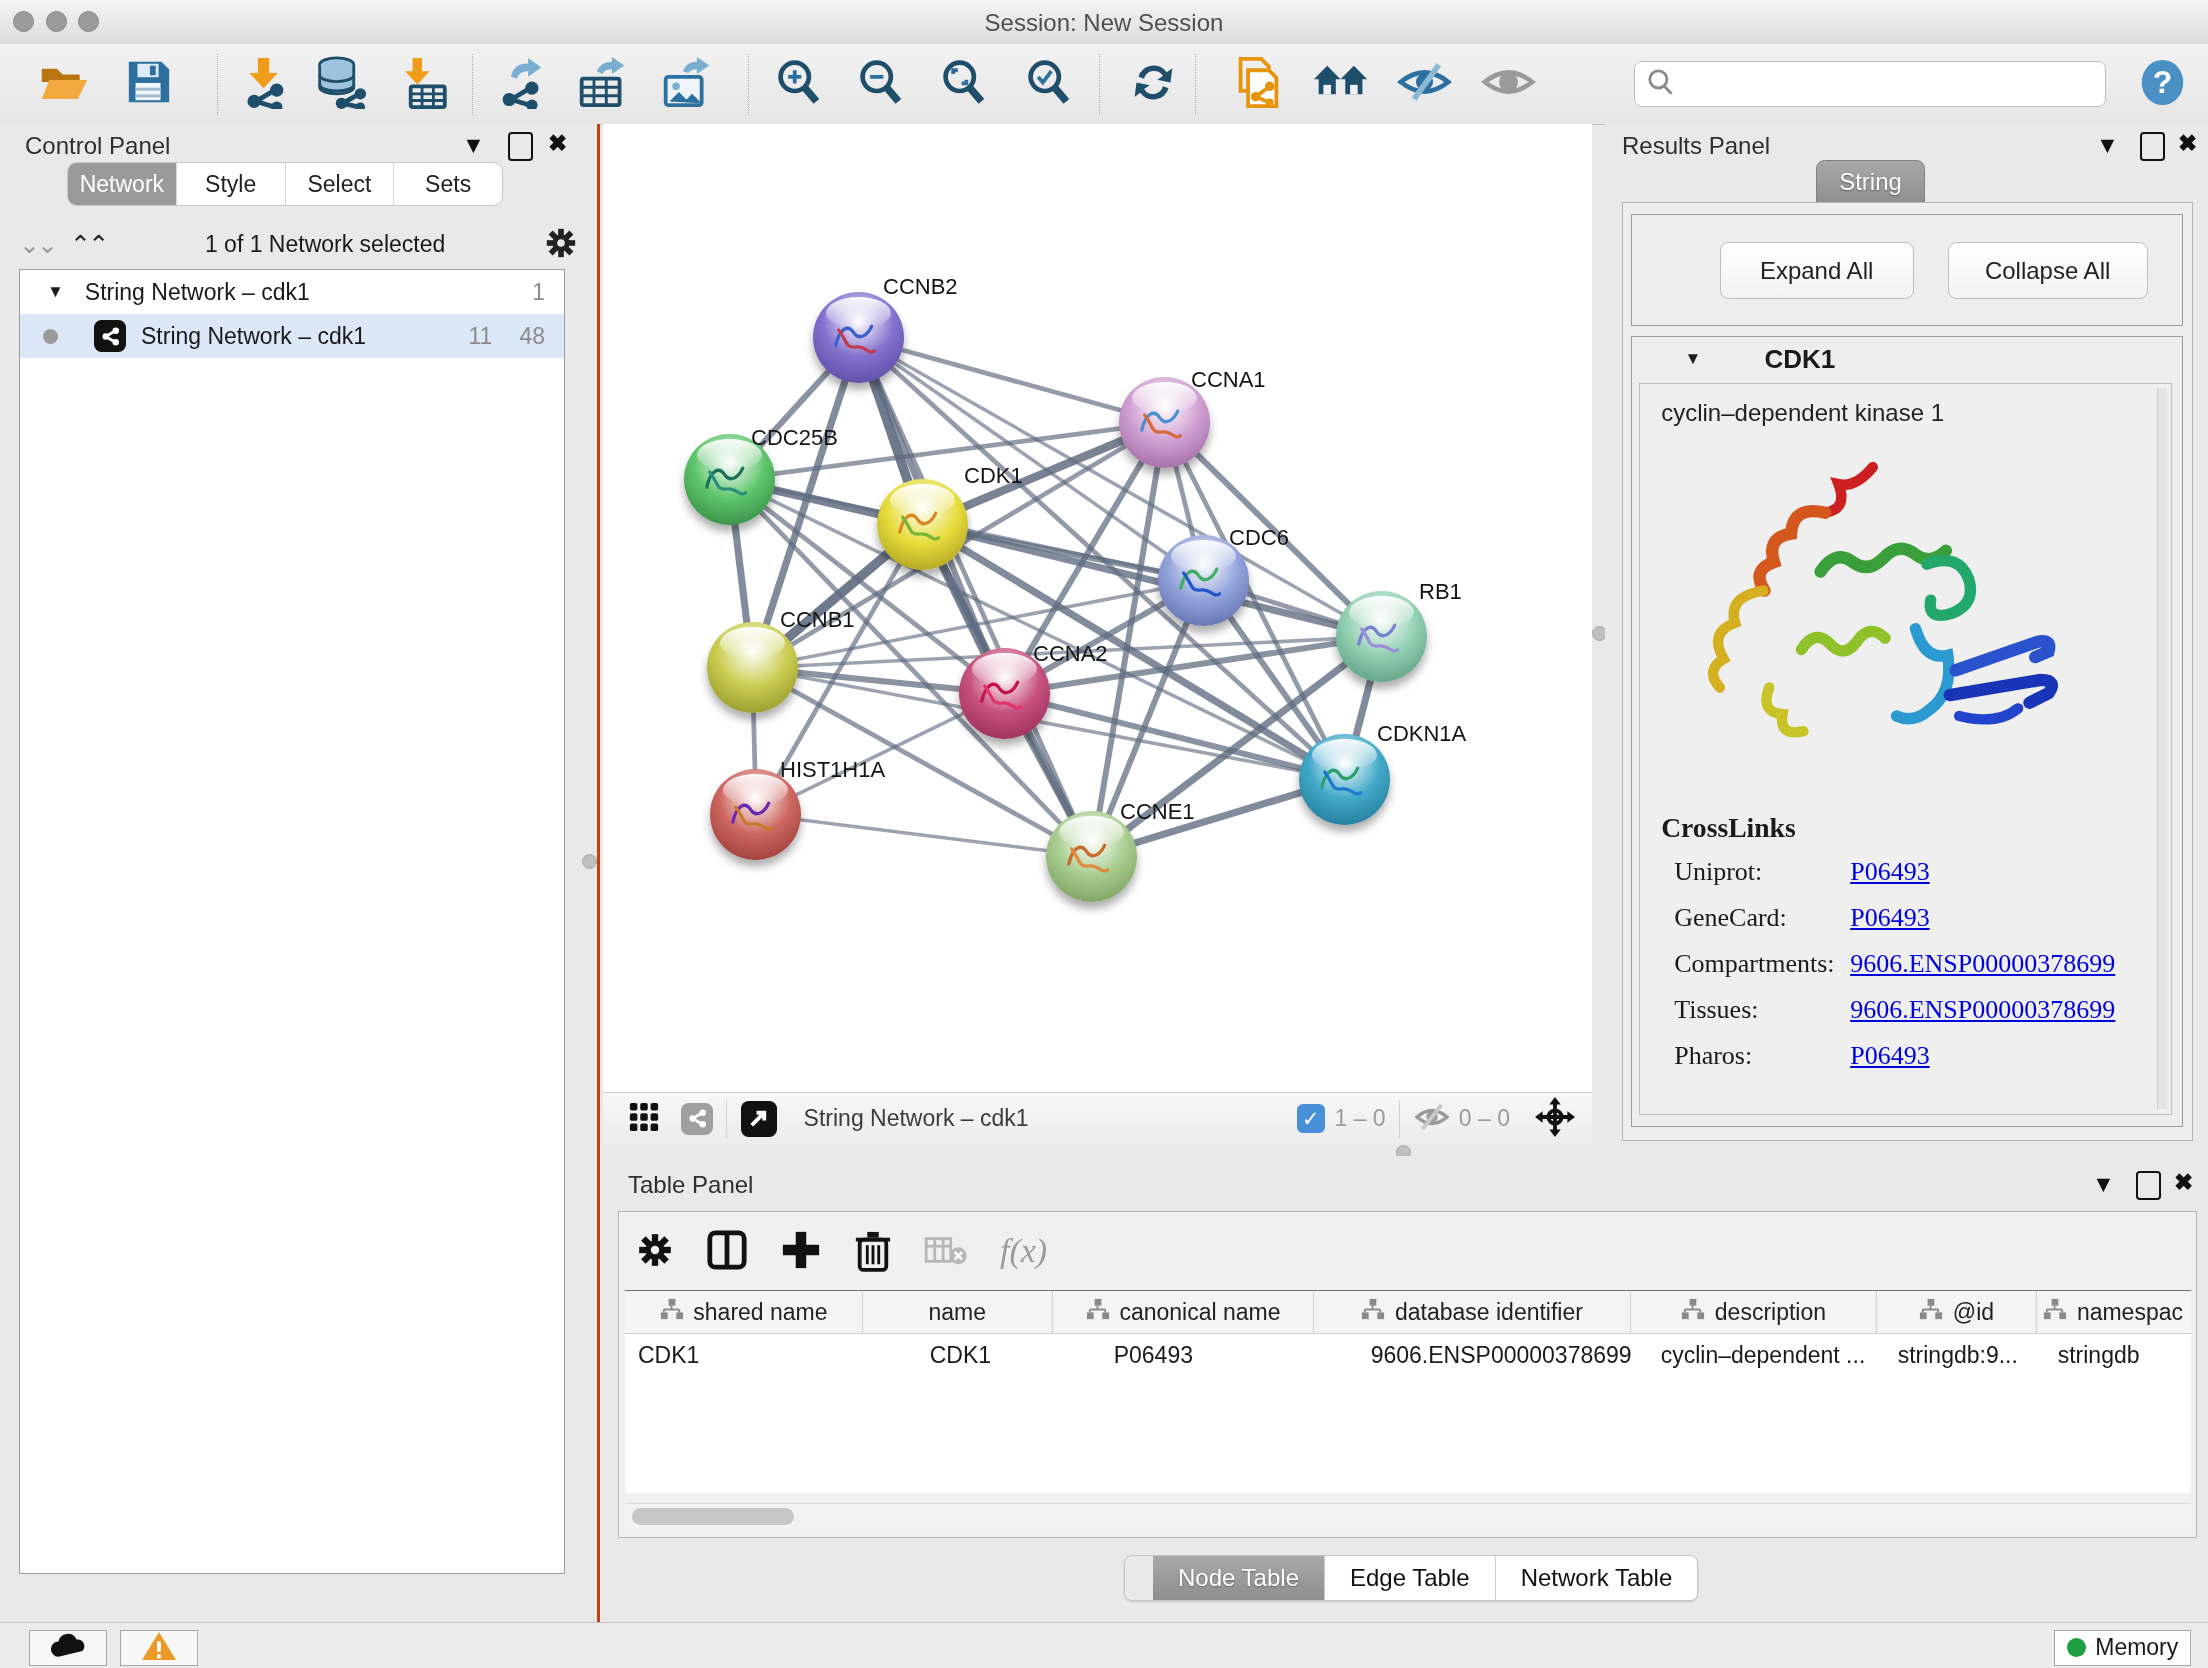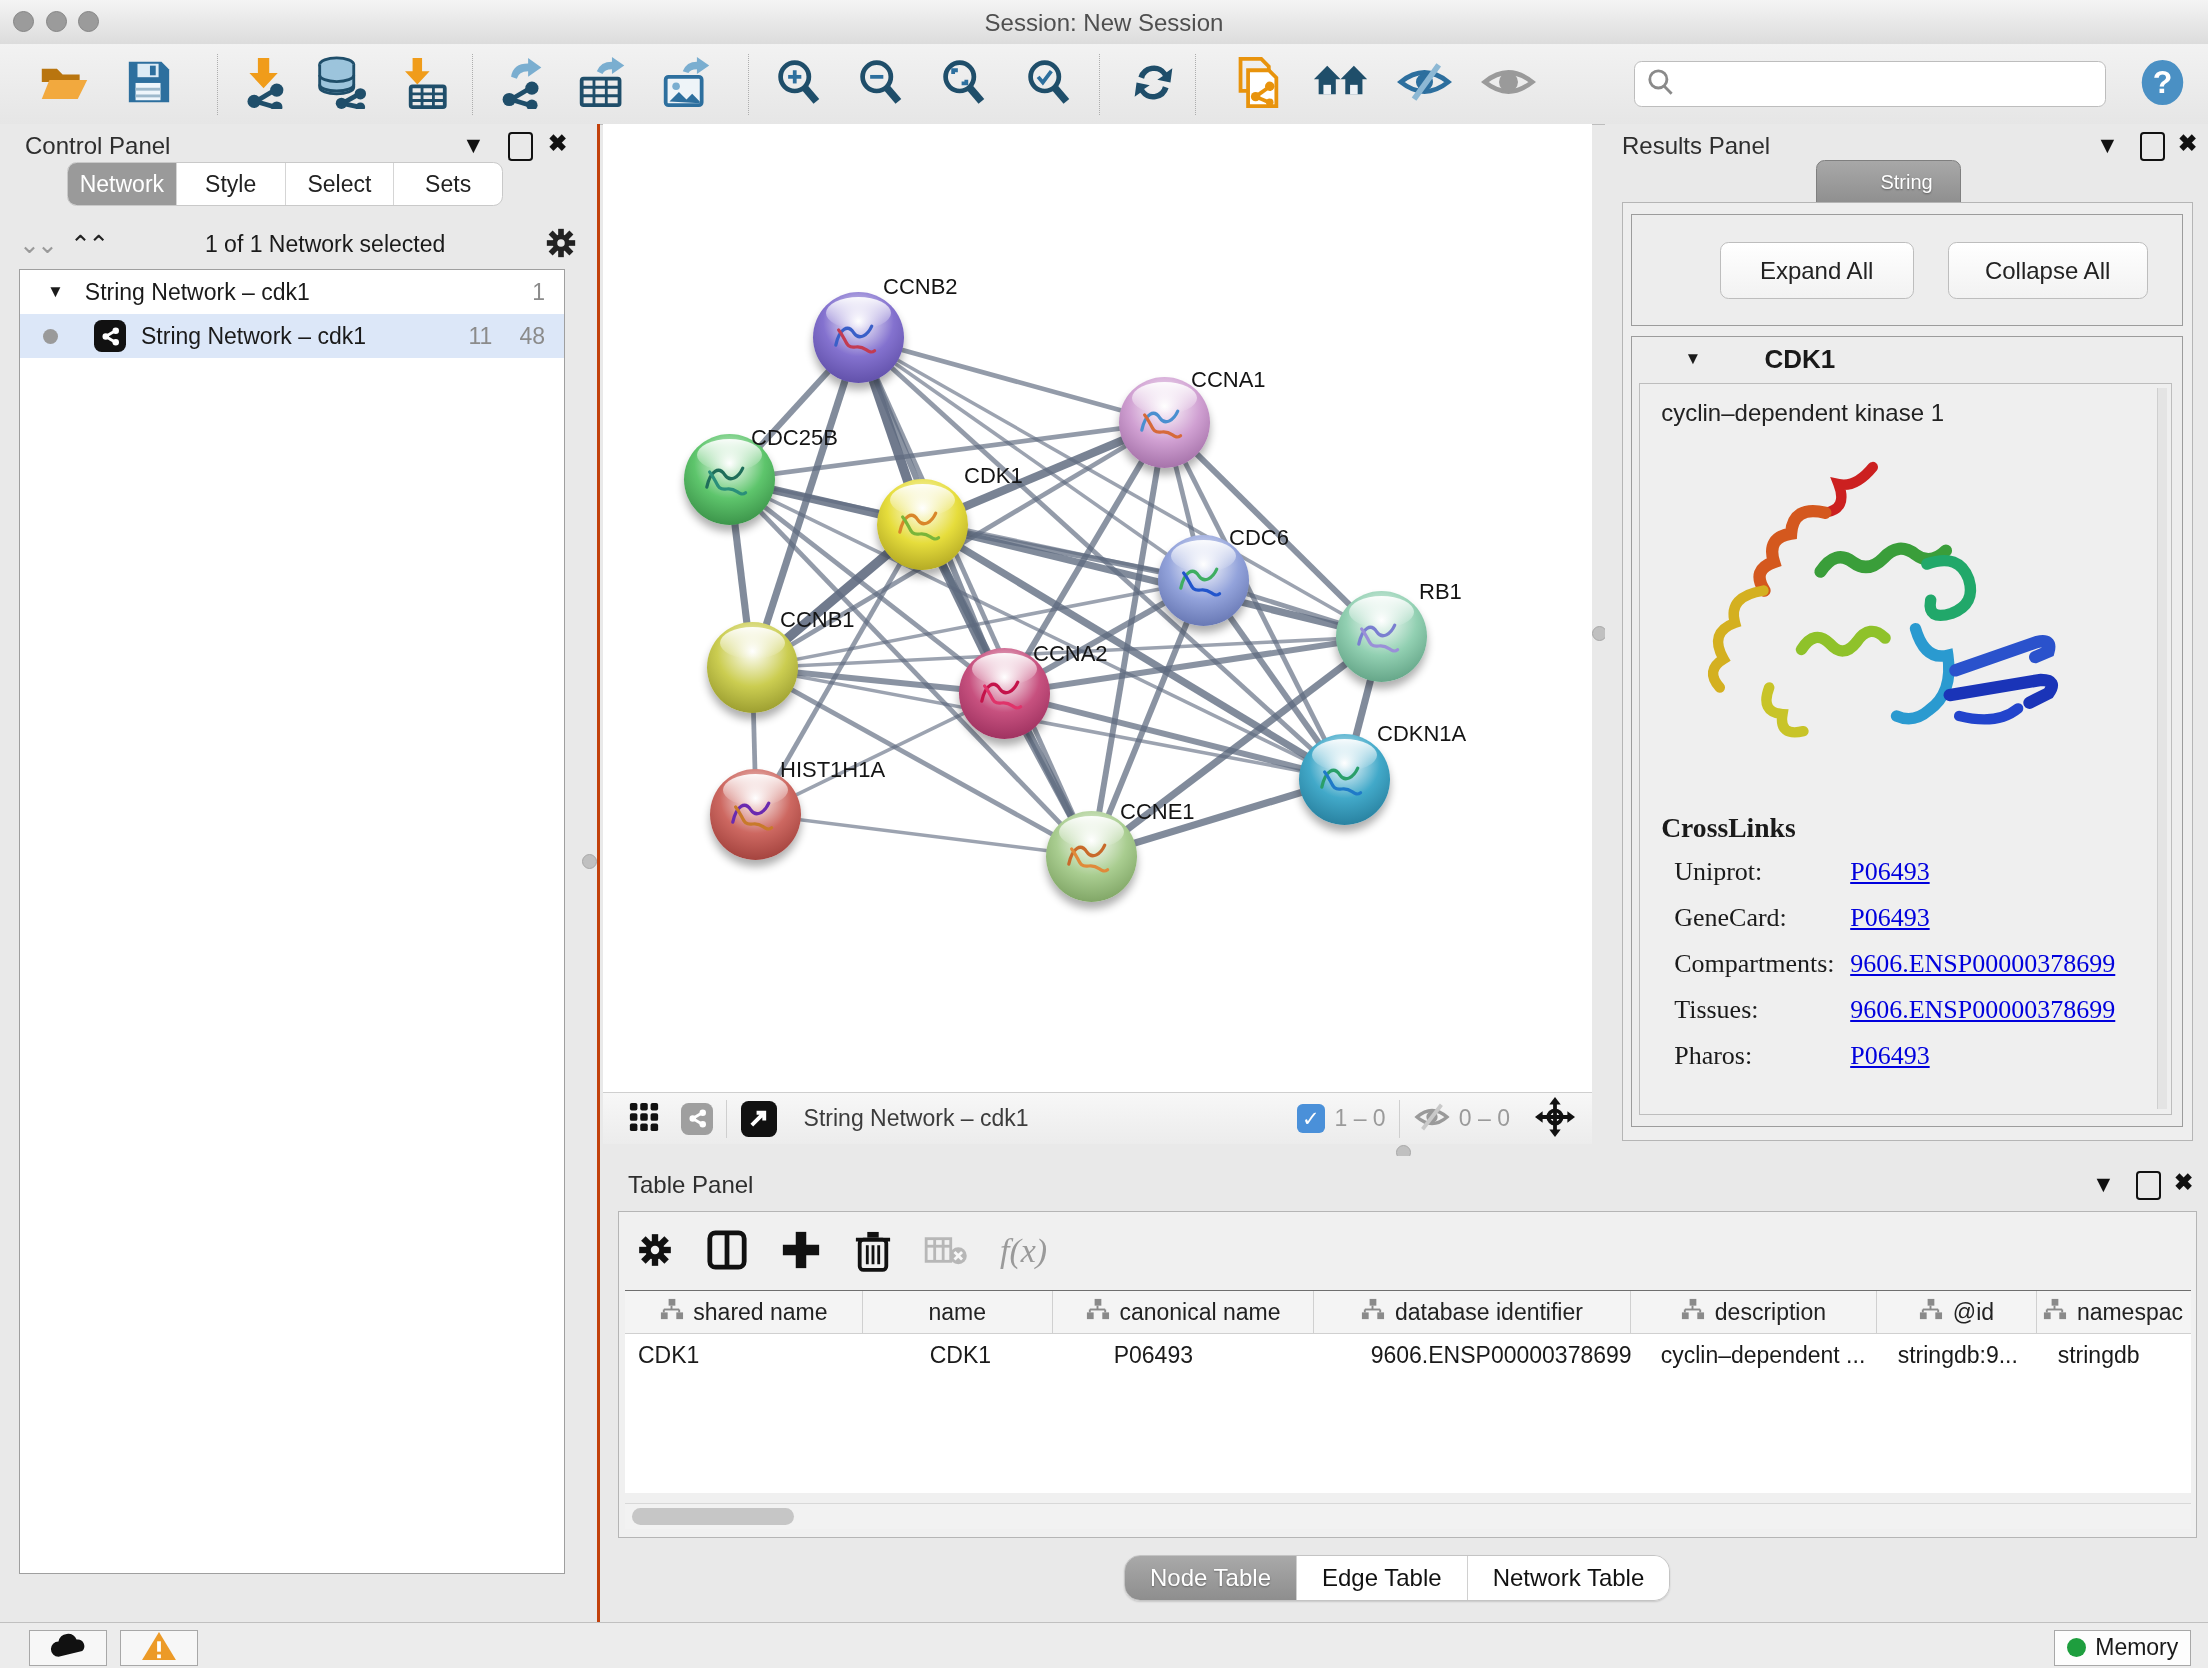--- a/index.html
+++ b/index.html
@@ -53,22 +53,22 @@
   .cb-sep{width:0;height:38px;border-left:1px solid #cfcfcf;margin:0 13.3px;}
   .cb-label{font-size:23px;color:#3c3c3c;}
   .cb-num{font-size:23px;color:#9a9a9a;}
   .blue-check{width:28.5px;height:28.5px;background:#4a90d9;border-radius:5.7px;color:#fff;font-size:21px;
     display:flex;align-items:center;justify-content:center;}
   
   .split-dot{width:13.3px;height:13.3px;border-radius:50%;background:#c0c0c0;border:1px solid #a8a8a8;}
   
   .results-panel{left:1605px;top:124px;width:603px;height:1032px;background:#e9e9e9;}
   .string-tab{left:211px;top:36px;width:107px;height:42px;background:linear-gradient(#a8a8a8,#8f8f8f);
-    border:1px solid #7f7f7f;border-radius:8.6px 8.6px 0 0;color:#fff;font-size:20px;
-    display:flex;align-items:center;justify-content:center;text-shadow:0 1px 1.9px rgba(0,0,0,.4);padding-left:36px;}
+    border:1px solid #7f7f7f;border-radius:8.6px 8.6px 0 0;color:#fff;font-size:24px;
+    display:flex;align-items:center;justify-content:center;text-shadow:0 1px 1.9px rgba(0,0,0,.4);}
   .results-box{left:17px;top:78px;width:569px;height:937px;background:#eeeeee;border:1px solid #b5b5b5;}
   .expand-box{left:7.6px;top:11.4px;width:552px;height:112px;background:#ededed;border:1px solid #9c9c9c;box-sizing:border-box;}
   .btn{background:linear-gradient(#ffffff,#f2f2f2);border:1px solid #bdbdbd;border-radius:8.6px;
     font-size:24px;color:#222;display:flex;align-items:center;justify-content:center;}
   .gene-box{left:7.6px;top:133px;width:552px;height:791px;background:#ededed;border:1px solid #9c9c9c;box-sizing:border-box;}
   .gene-head{height:44px;display:flex;align-items:center;}
   .gene-name{font-size:26px;font-weight:bold;}
   .gene-inner{margin-left:7.6px;margin-top:1.9px;width:533px;height:732px;background:#efefef;border:1px solid #bdbdbd;box-sizing:border-box;position:relative;}
   .gene-desc{font-size:24px;color:#222;}
   .crosslinks{font-family:"Liberation Serif",serif;}
@@ -82,22 +82,22 @@
   .tp-toolbar{left:15px;top:55px;width:1579px;height:327px;background:#f0f0f0;border:1px solid #b5b5b5;box-sizing:border-box;}
   .tp-icons{position:absolute;left:17px;top:7.6px;height:63px;display:flex;align-items:center;gap:32px;justify-content:space-between;}
   .grid-table{position:absolute;left:5.7px;top:78px;width:1566px;height:202px;background:#fff;border-top:1.9px solid #6e6e6e;}
   .thead{display:flex;height:42px;background:#f4f4f4;border-bottom:1px solid #d0d0d0;align-items:center;}
   .th{display:flex;align-items:center;justify-content:center;gap:9.5px;font-size:23px;color:#222;
     border-right:1px solid #d0d0d0;height:100%;box-sizing:border-box;}
   .trow{display:flex;height:42px;align-items:center;font-size:23px;}
   .td{padding-left:13.3px;box-sizing:border-box;white-space:nowrap;overflow:hidden;}
   .hscroll{position:absolute;left:5.7px;top:291px;width:1566px;height:25px;background:#f2f2f2;border-top:1px solid #d8d8d8;}
   .hthumb{position:absolute;left:7.6px;top:3.8px;width:162px;height:17px;border-radius:8.6px;background:#c6c6c6;}
-  .bottom-tabs{position:absolute;left:521px;top:399px;display:flex;border:1px solid #c4c4c4;border-radius:16px;overflow:hidden;
-     box-shadow:0 1px 1.9px rgba(0,0,0,.15);}
+  .bottom-tabs{position:absolute;left:521px;top:399px;display:flex;border:1px solid #c4c4c4;border-radius:8px;overflow:hidden;
+     box-shadow:0 1px 1.9px rgba(0,0,0,.15);padding-left:28px;}
   .btab{height:44px;padding:0 25px;display:flex;align-items:center;font-size:24px;background:#fff;color:#111;
      border-right:1px solid #d0d0d0;}
   .btab.sel{background:linear-gradient(#a9a9a9,#8e8e8e);color:#fff;text-shadow:0 1px 1.9px rgba(0,0,0,.35);}
   
   .statusbar{left:0;top:1622px;width:2208px;height:47px;background:#ececec;border-top:1px solid #c0c0c0;}
   .sbtn{top:6.7px;width:76px;height:34px;background:#f7f7f7;border:1px solid #a8a8a8;
     display:flex;align-items:center;justify-content:center;}
   .memory-btn{left:2054px;top:6.7px;width:135px;height:34px;background:#fdfdfd;border:1px solid #a8a8a8;
     display:flex;align-items:center;justify-content:center;gap:9.5px;font-size:23px;}
   .memdot{width:19px;height:19px;border-radius:50%;background:#1e9e3e;}

